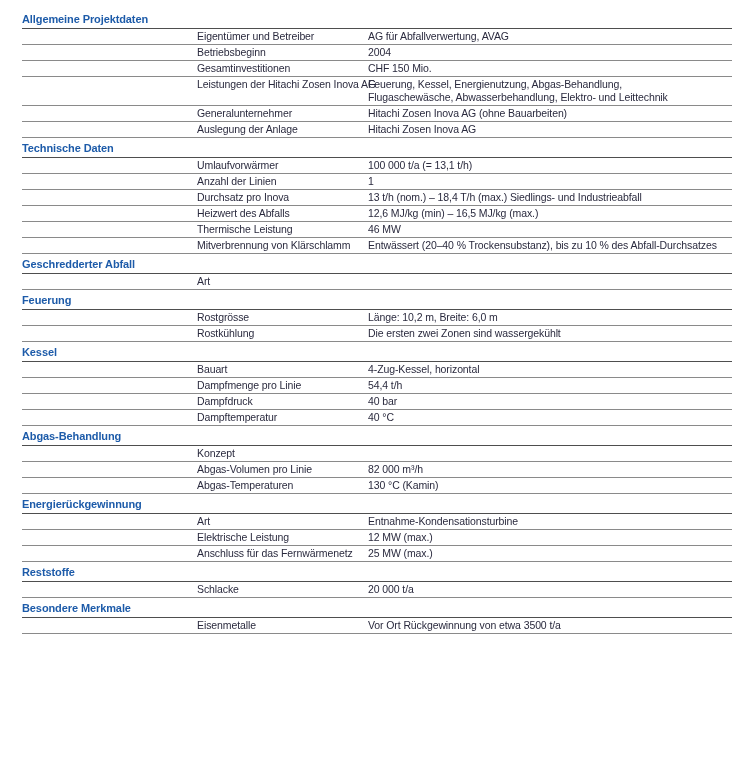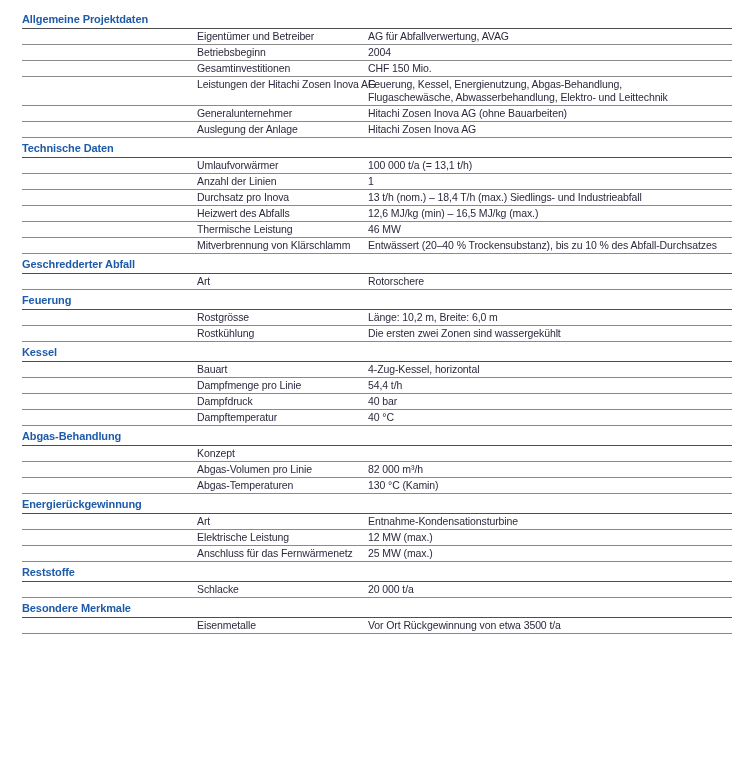--- a/index.html
+++ b/index.html
@@ -127,21 +127,20 @@
           <div class="spacer"></div>
           <div class="label">Mitverbrennung von Klärschlamm</div>
           <div class="value">Entwässert (20–40 % Trockensubstanz), bis zu 10 % des Abfall-Durchsatzes</div>
         </div>
       </section>
       <section class="section">
         <h2 class="section-title">Geschredderter Abfall</h2>
         <div class="row">
           <div class="spacer"></div>
           <div class="label">Art</div>
-          <div class="value">Rotorschere</div>
         </div>
       </section>
       <section class="section">
         <h2 class="section-title">Feuerung</h2>
         <div class="row">
           <div class="spacer"></div>
           <div class="label">Rostgrösse</div>
           <div class="value">Länge: 10,2 m, Breite: 6,0 m</div>
         </div>
         <div class="row">

